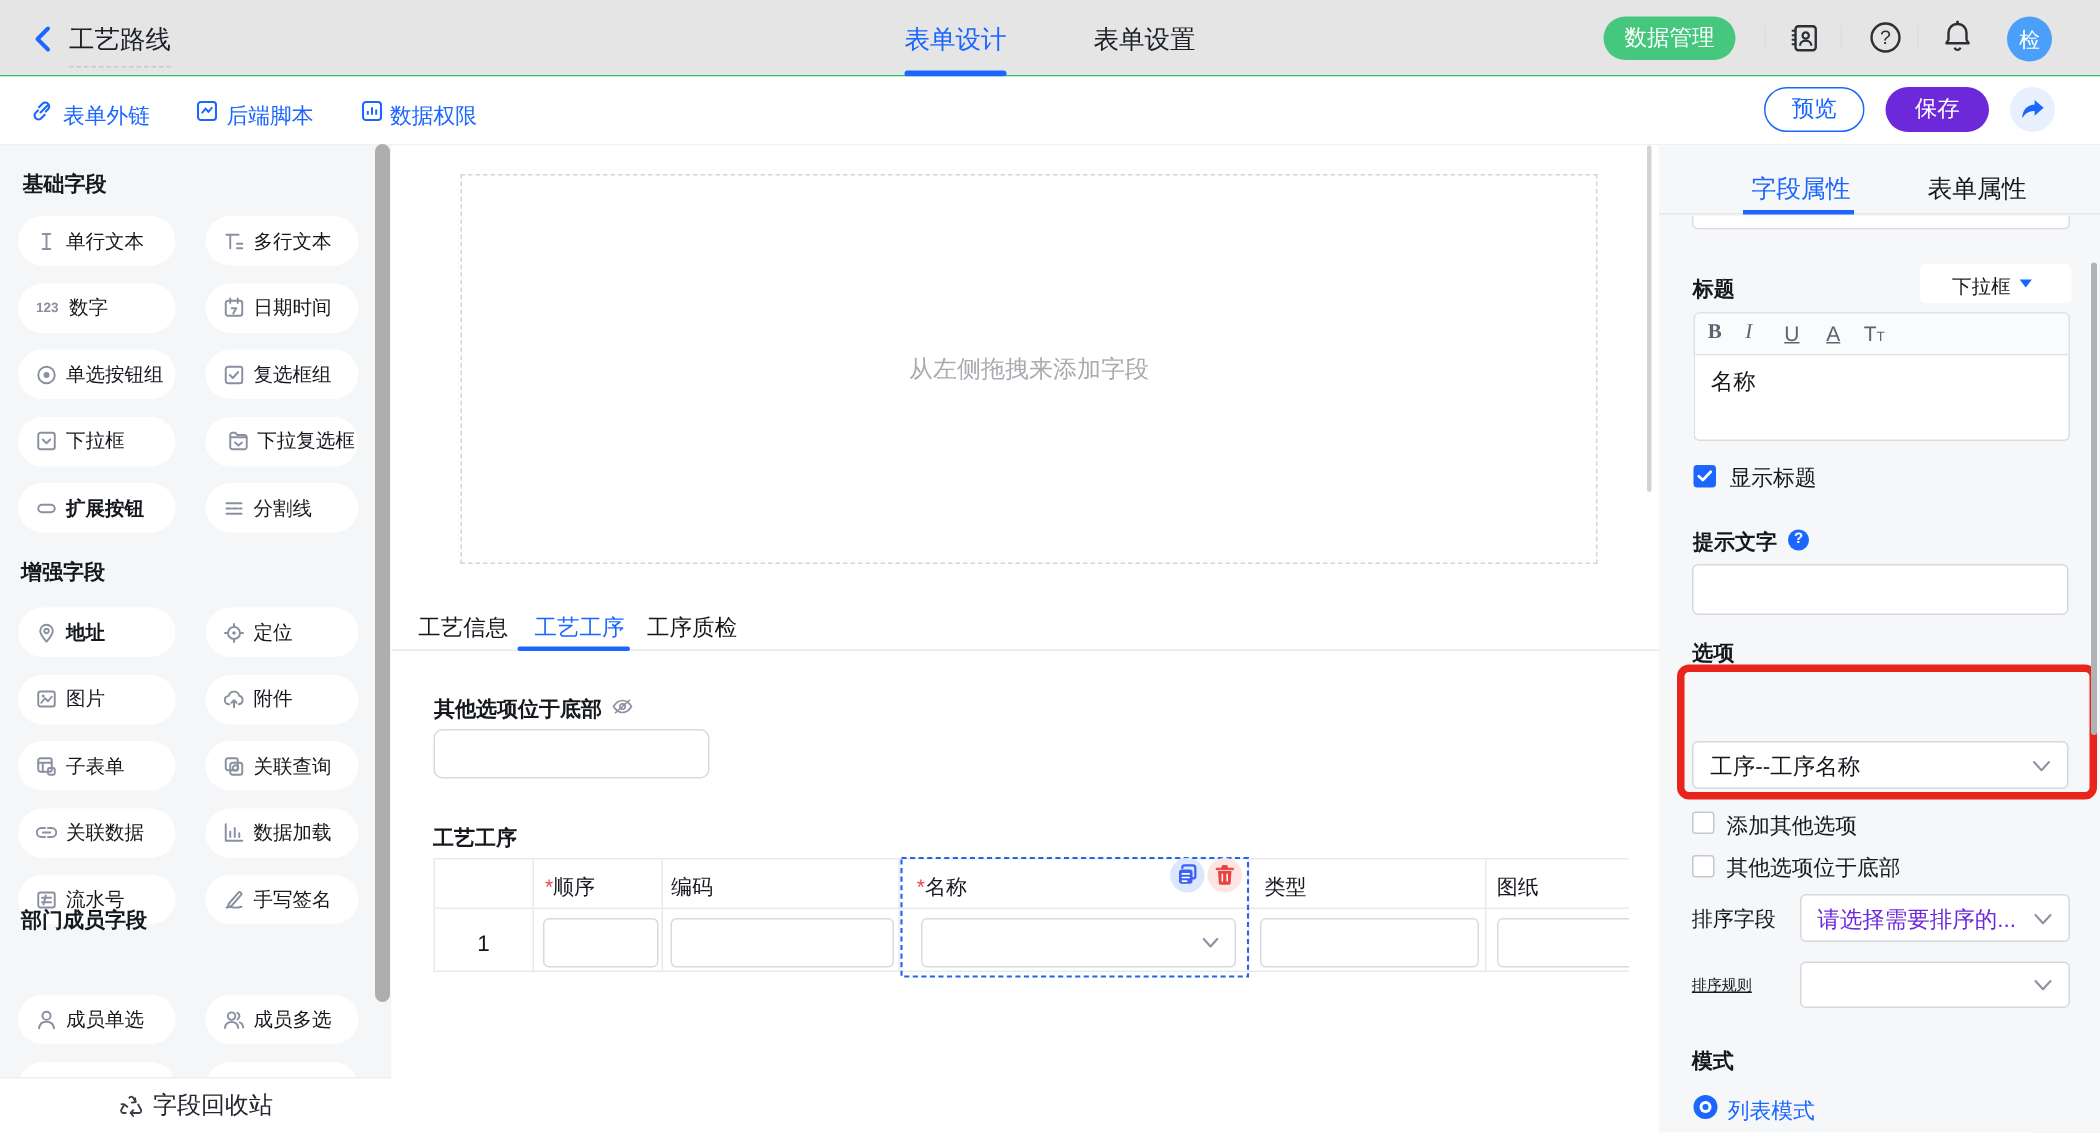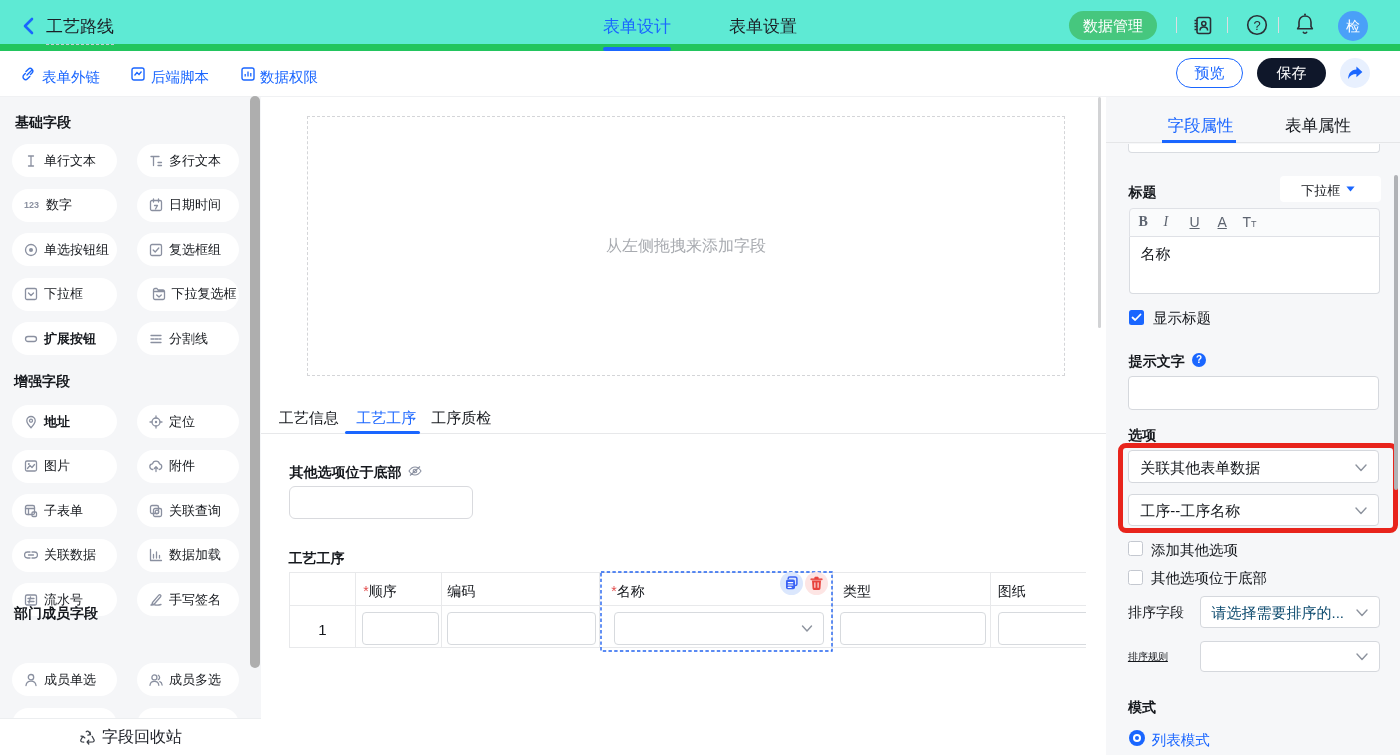--- a/index.html
+++ b/index.html
@@ -7,21 +7,21 @@
   font-family:"Liberation Sans",sans-serif; color:#1b1f26; }
 .abs { position:absolute; }
 .pill { position:absolute; height:33px; background:#fff; border-radius:17px; display:flex; align-items:center; padding-left:12px; font-size:13px; color:#15181d; white-space:nowrap; }
 .pill svg { margin-right:6px; flex:0 0 auto; }
 .shead { position:absolute; font-size:14px; font-weight:bold; color:#15181d; }
 .ic { stroke:#8a90a0; fill:none; stroke-width:1.3; stroke-linecap:round; stroke-linejoin:round; }
 </style>
 </head>
 <body>
 
-<div class="abs" id="topbar" style="left:0;top:0;width:1400px;height:51px;background:#5eead4;border-bottom:7px solid #22c55e;">
+<div class="abs" id="topbar" style="left:0;top:0;width:1400px;height:51px;background:#e5e5e5;border-bottom:1px solid #22c55e;">
   <svg class="abs" style="left:21px;top:17px;" width="14" height="18" viewBox="0 0 14 18">
       <path d="M11 2 L4 9 L11 16" fill="none" stroke="#1a66ff" stroke-width="2.6" stroke-linecap="round" stroke-linejoin="round"></path>
     </svg>
   <div class="abs" style="left:46px;top:14.5px;font-size:17px;padding-bottom:6px;border-bottom:1px dashed #c6cad1;">工艺路线</div>
   <div class="abs" style="left:603px;top:15px;font-size:17px;color:#1a66ff;">表单设计</div>
   <div class="abs" style="left:603px;top:47px;width:68px;height:4px;background:#1a66ff;border-radius:2px;"></div>
   <div class="abs" style="left:729px;top:15px;font-size:17px;color:#1b1f26;">表单设置</div>
   <div class="abs" style="left:1069px;top:11px;width:88px;height:29px;background:#46c77e;border-radius:15px;color:#fff;font-size:15px;text-align:center;line-height:29px;">数据管理</div>
   <div class="abs" style="left:1176px;top:17px;width:1px;height:16px;background:#dcdee2;"></div>
   <svg class="abs" style="left:1192px;top:15px;" width="21" height="21" viewBox="0 0 21 21">
@@ -53,21 +53,21 @@
     <rect x="1" y="1" width="12" height="12" rx="2" fill="none" stroke="#1a66ff" stroke-width="1.4"></rect>
     <path d="M3.5 8.5 L6 5.5 L8 7.5 L10.5 4.5" fill="none" stroke="#1a66ff" stroke-width="1.3"></path>
   </svg>
   <div class="abs" style="left:151px;top:16.5px;font-size:14.5px;color:#1a66ff;">后端脚本</div>
   <svg class="abs" style="left:241px;top:16px;" width="14" height="14" viewBox="0 0 14 14">
     <rect x="1" y="1" width="12" height="12" rx="2" fill="none" stroke="#1a66ff" stroke-width="1.4"></rect>
     <path d="M4.2 9.5 V7 M7 9.5 V4.5 M9.8 9.5 V6" fill="none" stroke="#1a66ff" stroke-width="1.3"></path>
   </svg>
   <div class="abs" style="left:260px;top:16.5px;font-size:14.5px;color:#1a66ff;">数据权限</div>
   <div class="abs" style="left:1176px;top:58px;width:67px;height:30px;border:1px solid #1a66ff;border-radius:15px;color:#1a66ff;font-size:15px;text-align:center;line-height:28px;top:7px;">预览</div>
-  <div class="abs" style="left:1257px;top:7px;width:69px;height:30px;background:#0f172a;border-radius:15px;color:#fff;font-size:15px;text-align:center;line-height:30px;">保存</div>
+  <div class="abs" style="left:1257px;top:7px;width:69px;height:30px;background:#6d28d9;border-radius:15px;color:#fff;font-size:15px;text-align:center;line-height:30px;">保存</div>
   <div class="abs" style="left:1340px;top:7px;width:30px;height:30px;background:#e8f0fe;border-radius:50%;">
     <svg class="abs" style="left:6px;top:6.5px;" width="18" height="17" viewBox="0 0 18 17">
       <path d="M10.4 1.6 L16.4 6.9 L10.4 12.2 V9 C6.4 9 4 10.6 2.2 13.9 2.2 8.6 5.2 4.9 10.4 4.6 Z" fill="#1a66ff"></path>
     </svg>
   </div>
 </div>
 
 <div class="abs" id="sidebar" style="left:0;top:97px;width:261px;height:658px;background:#f5f6f8;overflow:hidden;">
   <div class="shead" style="left:15px;top:17px;">基础字段</div>
   <div class="pill" style="left:12px;top:47px;width:105px;"><svg width="14" height="14" viewBox="0 0 14 14">
@@ -254,39 +254,33 @@
     <svg class="abs" style="left:2px;top:3px;" width="11" height="9" viewBox="0 0 11 9">
         <path d="M1.5 4.5 L4.2 7 L9.5 1.5" fill="none" stroke="#fff" stroke-width="1.8" stroke-linecap="round" stroke-linejoin="round"></path>
       </svg>
   </div>
   <div class="abs" style="left:47px;top:212px;font-size:14.5px;color:#15181d;">显示标题</div>
   <div class="abs" style="left:22.7px;top:256px;font-size:14px;font-weight:bold;color:#15181d;">提示文字</div>
   <div class="abs" style="left:86px;top:255.5px;width:14px;height:14px;background:#1a66ff;border-radius:50%;color:#fff;font-size:10px;text-align:center;line-height:14px;font-weight:bold;">?</div>
   <div class="abs" style="left:22.2px;top:279.4px;width:251px;height:33.5px;background:#fff;border:1px solid #d5d8dd;border-radius:4px;"></div>
   <div class="abs" style="left:22.2px;top:329.5px;font-size:14px;font-weight:bold;color:#15181d;">选项</div>
   <div class="abs" style="left:11.5px;top:345.7px;width:280.3px;height:90.6px;border:5px solid #e8241c;border-radius:8px;"></div>
-  <div class="abs" style="left:22.2px;top:353.1px;width:251px;height:33.3px;background:#fff;border:1px solid #d5d8dd;border-radius:4px;">
-    <span class="abs" style="left:11px;top:8px;font-size:15px;color:#15181d;">关联其他表单数据</span>
-    <svg class="abs" style="right:11px;top:13px;" width="12" height="8" viewBox="0 0 12 8">
-        <path d="M1 1 L6 6.5 L11 1" fill="none" stroke="#8d939e" stroke-width="1.4" stroke-linecap="round" stroke-linejoin="round"></path>
-      </svg>
-  </div>
   <div class="abs" style="left:22.2px;top:397.4px;width:251px;height:32px;background:#fff;border:1px solid #d5d8dd;border-radius:4px;">
     <span class="abs" style="left:11px;top:7px;font-size:15px;color:#15181d;">工序--工序名称</span>
     <svg class="abs" style="right:11px;top:12px;" width="12" height="8" viewBox="0 0 12 8">
         <path d="M1 1 L6 6.5 L11 1" fill="none" stroke="#8d939e" stroke-width="1.4" stroke-linecap="round" stroke-linejoin="round"></path>
       </svg>
   </div>
   <div class="abs" style="left:22.2px;top:444.1px;width:15px;height:15px;background:#fff;border:1px solid #c4c8d0;border-radius:2.5px;"></div>
   <div class="abs" style="left:45px;top:443.5px;font-size:14.5px;color:#15181d;">添加其他选项</div>
   <div class="abs" style="left:22.2px;top:472.6px;width:15px;height:15px;background:#fff;border:1px solid #c4c8d0;border-radius:2.5px;"></div>
   <div class="abs" style="left:45px;top:472px;font-size:14.5px;color:#15181d;">其他选项位于底部</div>
   <div class="abs" style="left:21.9px;top:507px;font-size:14px;color:#15181d;">排序字段</div>
   <div class="abs" style="left:93.5px;top:499.1px;width:180.1px;height:31.7px;background:#fff;border:1px solid #d5d8dd;border-radius:4px;">
-    <span class="abs" style="left:11px;top:7px;font-size:15px;color:#0c4a6e;">请选择需要排序的...</span>
+    <span class="abs" style="left:11px;top:7px;font-size:15px;color:#6d28d9;">请选择需要排序的...</span>
     <svg class="abs" style="right:11px;top:12px;" width="12" height="8" viewBox="0 0 12 8">
         <path d="M1 1 L6 6.5 L11 1" fill="none" stroke="#8d939e" stroke-width="1.4" stroke-linecap="round" stroke-linejoin="round"></path>
       </svg>
   </div>
   <div class="abs" style="left:21.9px;top:553.4px;font-size:10px;color:#15181d;text-decoration:underline;">排序规则</div>
   <div class="abs" style="left:93.5px;top:544.1px;width:180.1px;height:30.5px;background:#fff;border:1px solid #d5d8dd;border-radius:4px;">
     <svg class="abs" style="right:11px;top:11px;" width="12" height="8" viewBox="0 0 12 8">
         <path d="M1 1 L6 6.5 L11 1" fill="none" stroke="#8d939e" stroke-width="1.4" stroke-linecap="round" stroke-linejoin="round"></path>
       </svg>
   </div>

